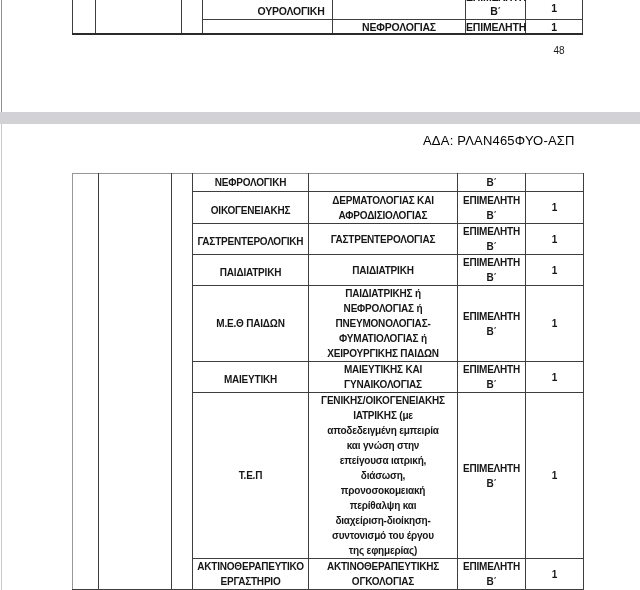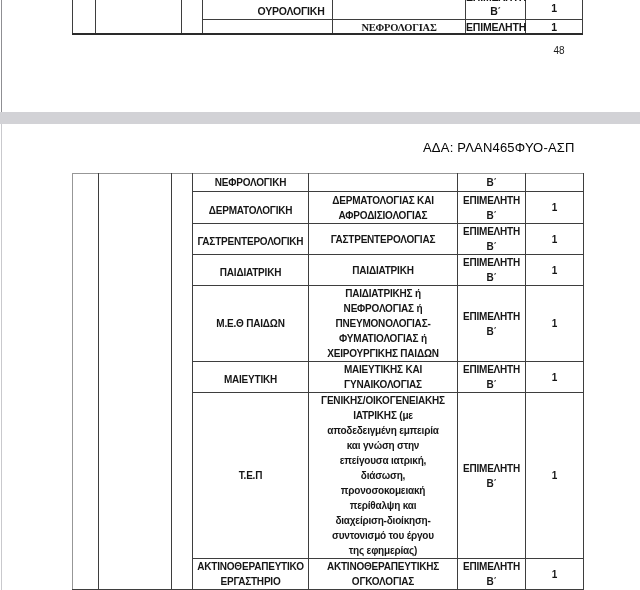--- a/index.html
+++ b/index.html
@@ -23,28 +23,28 @@
   .tf { position:absolute; left:72px; top:0; width:511px; height:36px; overflow:hidden; }
   .tf .v { position:absolute; top:0; width:1px; height:35px; background:#3e3e3e; }
   .tf .h-mid { position:absolute; left:130px; top:19px; width:381px; height:1px; background:#3e3e3e; }
   .tf .h-bot { position:absolute; left:0; top:33px; width:511px; height:2px; background:#2a2a2a; }
   .tf .t { position:absolute; text-align:center; font-weight:bold;
            font-size:10.5px; line-height:14px; letter-spacing:-0.2px; white-space:nowrap; }
   .tf .dept-a   { left:148px; width:142px; top:4px; }
   .tf .spec-a   { left:261px; width:132px; top:1px; }
   .tf .grade-a  { left:394px; width:59px; top:-9px; line-height:13.5px; }
   .tf .count-a  { left:454px; width:56px; top:1px; }
-  .tf .spec-b   { left:261px; width:132px; top:20px; line-height:15px;font-family:Liberation Serif, serif; }
+  .tf .spec-b   { left:261px; width:132px; top:20px; line-height:15px; }
   .tf .grade-b  { left:394px; width:59px; top:20px; line-height:15px; }
   .tf .count-b  { left:454px; width:56px; top:20px; line-height:15px; }
   .pagenum { position:absolute; left:543px; top:45px; width:32px; text-align:center;
              font-size:10px; color:#1a1a1a; }
 
   
-  .ada { position:absolute; left:423px; top:16px; font-size:13px; letter-spacing:0.2px; color:#050505; }
+  .ada { position:absolute; left:423px; top:9px; font-size:13px; letter-spacing:0.2px; color:#050505; }
   .vtable { position:absolute; left:72px; top:49px; border-collapse:collapse; table-layout:fixed;
             width:511px; font-weight:bold; font-size:10px; line-height:15px;
             letter-spacing:-0.2px; color:#161616;padding-left:43px; }
   .vtable td { border:1px solid #3e3e3e; padding:0; text-align:center; vertical-align:middle;
                white-space:pre-line; overflow:hidden; }
   .vtable tr:first-child td { border-top-color:#979797; }
   .vtable td.spacer1 { border-left-color:#979797; }
   .vtable td.dept-low { padding-top:5px; }
 </style>
 </head>
@@ -100,21 +100,21 @@
           <tr style="height: 18px;">
             <td rowspan="8" class="spacer1"></td>
             <td rowspan="8" class="spacer2"></td>
             <td rowspan="8" class="spacer3"></td>
             <td>ΝΕΦΡΟΛΟΓΙΚΗ</td>
             <td></td>
             <td>Β΄</td>
             <td></td>
           </tr>
           <tr style="height: 32px;">
-            <td class="dept-low">ΔΕΡΜΑΤΟΛΟΓΙΚΗ</td>
+            <td class="dept-low">ΟΙΚΟΓΕΝΕΙΑΚΗΣ</td>
             <td>ΔΕΡΜΑΤΟΛΟΓΙΑΣ ΚΑΙ
 ΑΦΡΟΔΙΣΙΟΛΟΓΙΑΣ</td>
             <td>ΕΠΙΜΕΛΗΤΗ
 Β΄</td>
             <td>1</td>
           </tr>
           <tr style="height: 30px;">
             <td class="dept-low">ΓΑΣΤΡΕΝΤΕΡΟΛΟΓΙΚΗ</td>
             <td>ΓΑΣΤΡΕΝΤΕΡΟΛΟΓΙΑΣ</td>
             <td>ΕΠΙΜΕΛΗΤΗ

